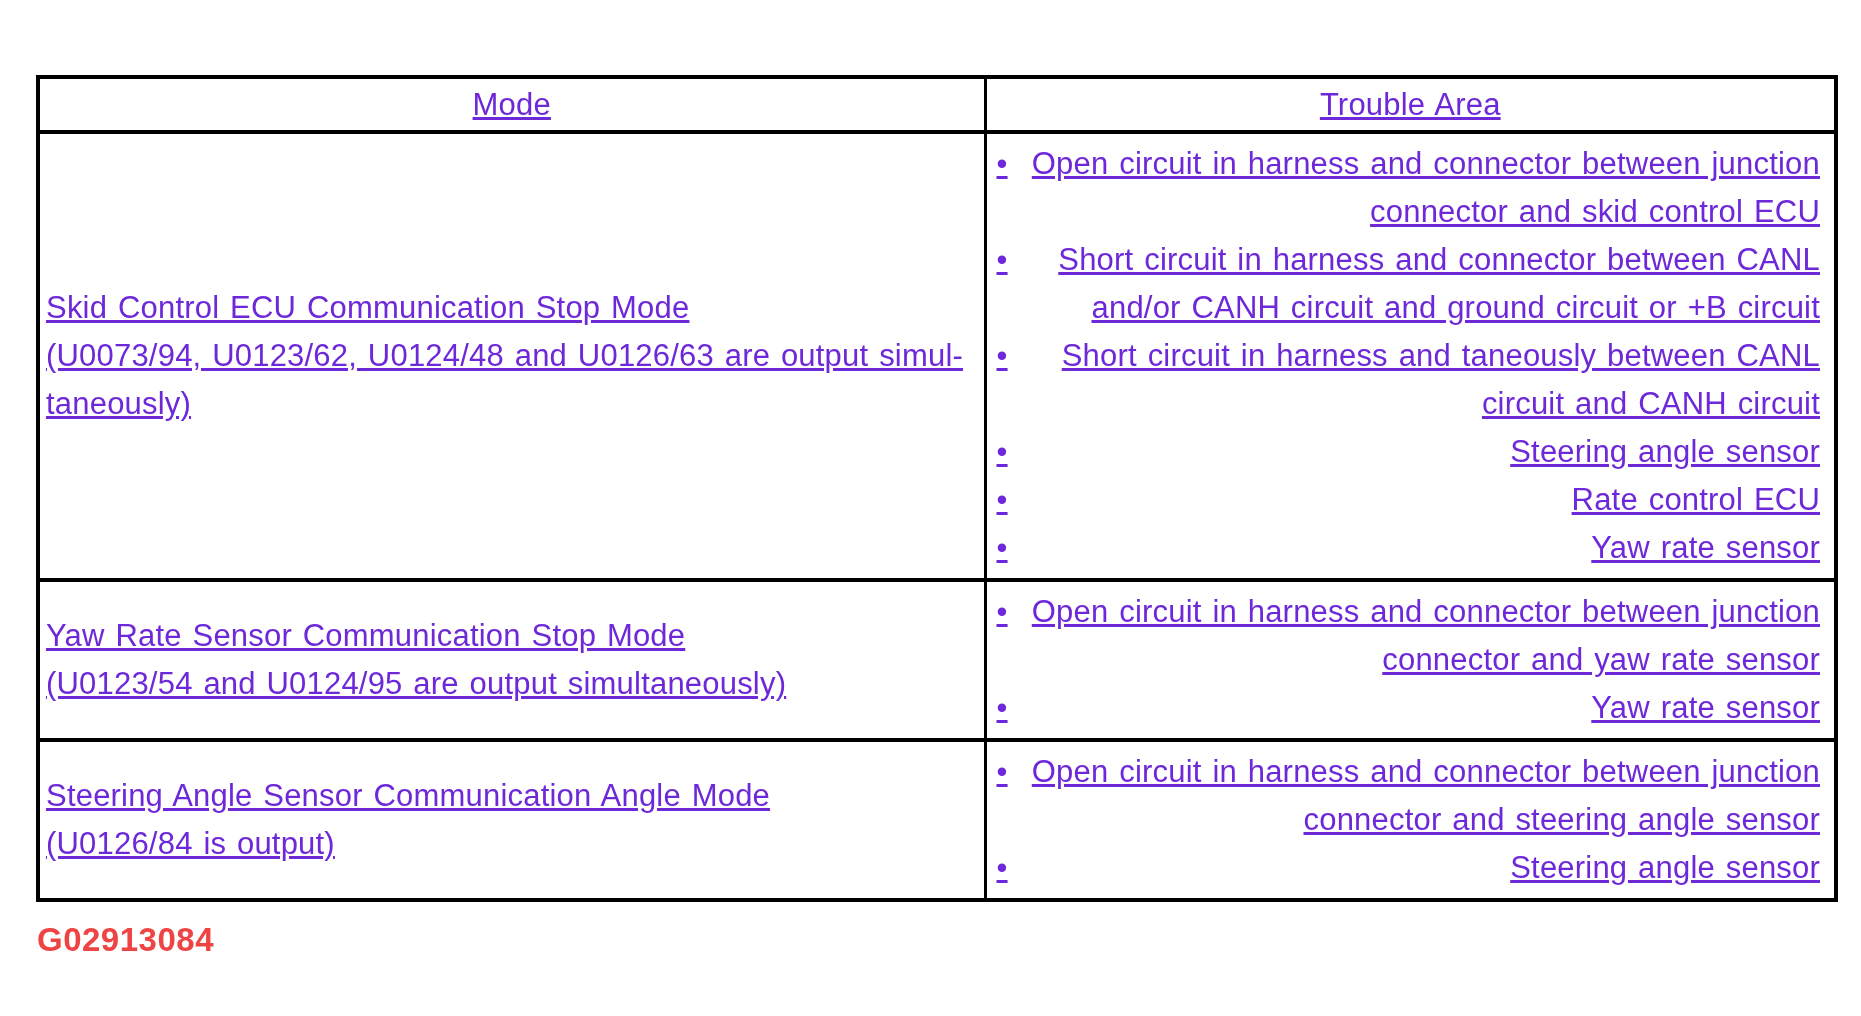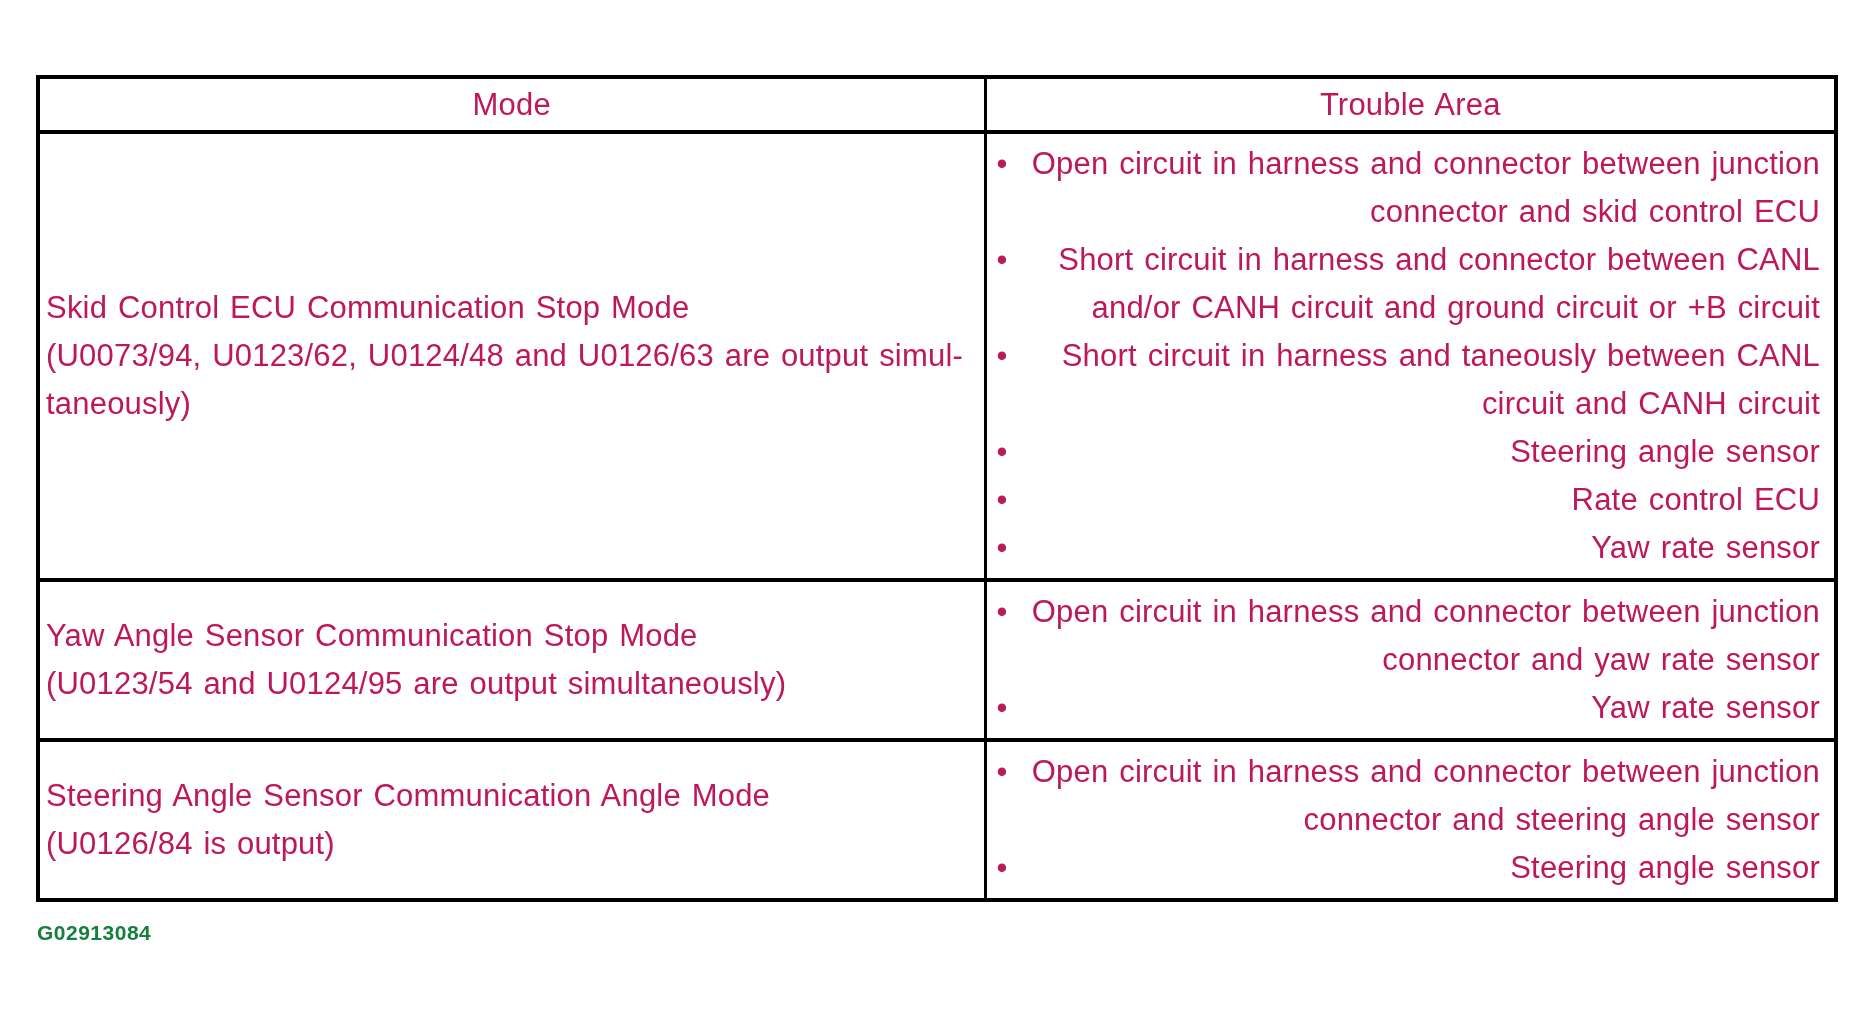--- a/index.html
+++ b/index.html
@@ -31,22 +31,23 @@
   col.c-trouble { width: 851px; }
   .dtc-table th,
   .dtc-table td {
     border-left: 3px solid #000000;
     border-right: 3px solid #000000;
     border-top: 4px solid #000000;
     border-bottom: 4px solid #000000;
     font-size: 31px;
     letter-spacing: 0.2px;
     word-spacing: 2px;
-    color: #be185d;
+    color: #6d28d9;
     box-sizing: border-box;
+    text-decoration: underline;
   }
   .dtc-table th {
     font-weight: normal;
     height: 55px;
     text-align: center;
     vertical-align: middle;
     padding: 0;
     line-height: 34px;
   }
   .dtc-table td {
@@ -74,24 +75,24 @@
     line-height: 48px;
   }
   .bullet-text {
     flex: 1 1 auto;
     text-align: right;
   }
   .figure-caption {
     position: absolute;
     left: 37px;
     top: 921px;
-    font-size: 21px;
+    font-size: 33px;
     font-weight: bold;
     letter-spacing: 0.5px;
-    color: #15803d;
+    color: #ef4444;
   }
 </style>
 </head>
 <body>
 
 <div class="page">
 
   <table class="dtc-table">
     <colgroup>
       <col class="c-mode">
@@ -132,21 +133,21 @@
               <span class="bullet-text">Rate control ECU</span>
             </div>
             <div class="bullet-item">
               <span class="bullet">•</span>
               <span class="bullet-text">Yaw rate sensor</span>
             </div>
           </td>
         </tr>
         <tr class="row-1">
           <td class="mode-cell">
-            <div class="mode-line">Yaw Angle Sensor Communication Stop Mode</div>
+            <div class="mode-line">Yaw Rate Sensor Communication Stop Mode</div>
             <div class="mode-line">(U0123/54 and U0124/95 are output simultaneously)</div>
           </td>
           <td class="trouble-cell">
             <div class="bullet-item">
               <span class="bullet">•</span>
               <span class="bullet-text">Open circuit in harness and connector between junction connector and yaw rate sensor</span>
             </div>
             <div class="bullet-item">
               <span class="bullet">•</span>
               <span class="bullet-text">Yaw rate sensor</span>

